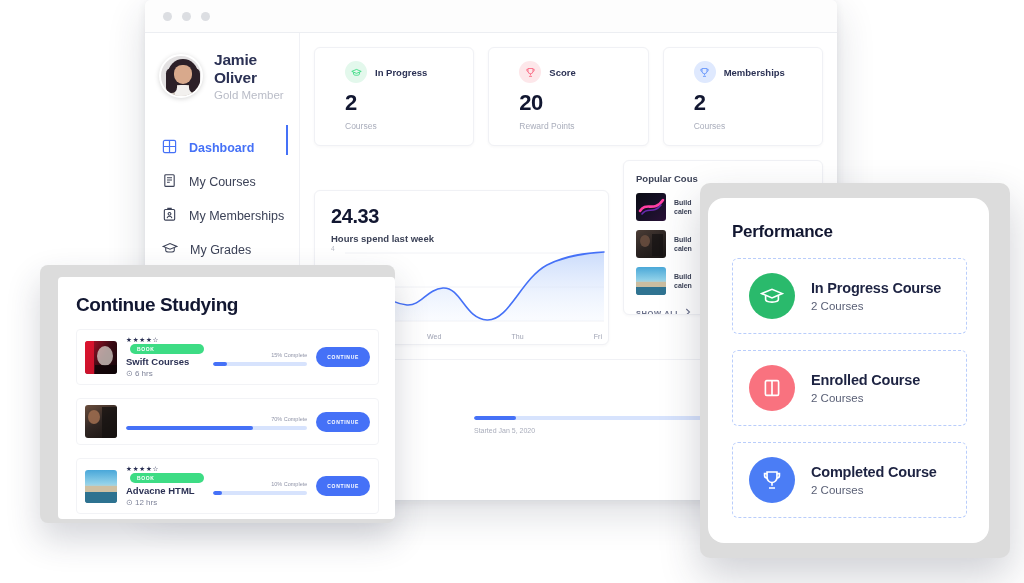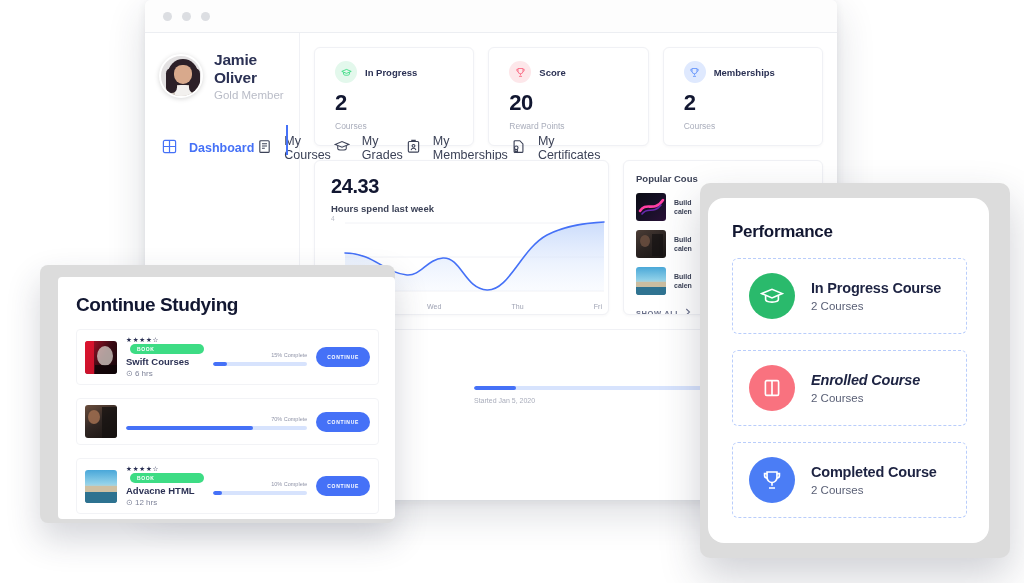--- a/index.html
+++ b/index.html
@@ -42,45 +42,45 @@
     border-radius: 9px 9px 0 0; background: #cfc6bd; }
   .avatar .shirt { position: absolute; left: 14px; top: 29px; width: 16px; height: 16px;
     border-radius: 6px 6px 0 0; background: #f2f0ee; }
   .avatar .hair2 { position: absolute; left: 5px; top: 12px; width: 11px; height: 25px;
     border-radius: 6px; background: #2c2028; }
   .avatar .hair3 { position: absolute; left: 28px; top: 12px; width: 11px; height: 25px;
     border-radius: 6px; background: #2c2028; }
   .uname { font-size: 15.5px; font-weight: 700; color: #2b3154; letter-spacing: -0.2px; }
   .urole { font-size: 11.5px; color: #b9bcc7; margin-top: 2px; }
 
-  .navlist { display: flex; }
+  .navlist { display: flex; flex-direction: column; }
   .navitem { display: flex; align-items: center; gap: 12px; height: 34px; padding-left: 3px; cursor: pointer; }
   .navitem .nlabel { font-size: 12.5px; color: #3c4257; font-weight: 500; }
   .navitem.active .nlabel { color: #4571f7; font-weight: 600; }
   .navitem svg { flex: none; }
   .nav-accent { position: absolute; left: 141px; top: 92px; width: 2px; height: 30px; background: #4571f7; }
 
   
   .content { flex: 1; padding: 14px 14px 0 14px; }
 
   .stats { display: flex; gap: 14px; }
   .statcard {
     flex: 1; background: #fff; border: 1px solid #f0f1f5; border-radius: 6px;
-    padding: 13px 14px 14px 20px; box-shadow: 0 1px 3px rgba(40,45,70,0.04);
+    padding: 13px 14px 14px 30px; box-shadow: 0 1px 3px rgba(40,45,70,0.04);
   }
   .stathead { display: flex; align-items: center; gap: 8px; }
   .staticon { width: 22px; height: 22px; border-radius: 50%; display: flex; align-items: center; justify-content: center; flex: none; }
   .statlabel { font-size: 9.5px; font-weight: 700; color: #2b3154; }
   .statvalue { font-size: 22px; font-weight: 700; color: #121731; margin-top: 7px; letter-spacing: -0.5px; }
   .statsub { font-size: 8.5px; color: #a9adbb; margin-top: 5px; }
 
   .lower { display: flex; gap: 14px; margin-top: 14px; }
   .chartcard {
     width: 295px; background: #fff; border: 1px solid #f0f1f5; border-radius: 6px;
-    padding: 14px 0 0 0; box-shadow: 0 1px 3px rgba(40,45,70,0.04); height: 155px; position: relative; overflow: hidden;
+    padding: 14px 0 0 0; box-shadow: 0 1px 3px rgba(40,45,70,0.04); height: 155px; position: relative; overflow: hidden; margin-top: 30px;
   }
   .charttitle { font-size: 20px; font-weight: 700; color: #121731; letter-spacing: -0.4px; padding-left: 16px; }
   .chartsub { font-size: 9.5px; font-weight: 600; color: #3c4257; margin-top: 5px; padding-left: 16px; }
   .chartwrap { position: absolute; left: 0; right: 0; top: 52px; bottom: 0; }
   .ytick { position: absolute; left: 16px; top: 2px; font-size: 6.5px; color: #b9bcc7; }
   .xaxis { position: absolute; left: 30px; right: 6px; bottom: 4px; display: flex; justify-content: space-between; }
   .xaxis span { font-size: 7px; color: #9ea2b3; }
 
   .popcard {
     flex: 1; background: #fff; border: 1px solid #f0f1f5; border-radius: 6px;
@@ -203,37 +203,37 @@
             <span>
               <svg width="15" height="15" viewBox="0 0 16 16" fill="none" stroke="#3c4257" stroke-width="1.2">
                 <rect x="3" y="1.8" width="10" height="12.4" rx="1"></rect>
                   <path d="M5.3 5h5.4M5.3 7.4h5.4M5.3 9.8h3"></path>
               </svg>
             </span>
             <span class="nlabel">My Courses</span>
           </div>
           <div class="navitem">
             <span>
-              <svg width="16" height="16" viewBox="0 0 18 16" fill="none" stroke="#3c4257" stroke-width="1.2">
-                <path d="M1.3 6.2L9 3l7.7 3.2L9 9.4 1.3 6.2z"></path>
-                  <path d="M4.2 7.6v3.1c0 1 2.1 1.9 4.8 1.9s4.8-.9 4.8-1.9V7.6"></path>
-              </svg>
-            </span>
-            <span class="nlabel">My Grades</span>
-          </div>
-          <div class="navitem">
-            <span>
               <svg width="15" height="15" viewBox="0 0 16 16" fill="none" stroke="#3c4257" stroke-width="1.2">
                 <rect x="2.5" y="2.6" width="11" height="11.4" rx="1.2"></rect>
                   <path d="M6.2 2.6V1.4h3.6v1.2"></path>
                 <circle cx="8" cy="7.3" r="1.5"></circle>
                   <path d="M5.4 11.8c.4-1.3 1.4-2 2.6-2s2.2.7 2.6 2"></path>
               </svg>
             </span>
             <span class="nlabel">My Memberships</span>
+          </div>
+          <div class="navitem">
+            <span>
+              <svg width="16" height="16" viewBox="0 0 18 16" fill="none" stroke="#3c4257" stroke-width="1.2">
+                <path d="M1.3 6.2L9 3l7.7 3.2L9 9.4 1.3 6.2z"></path>
+                  <path d="M4.2 7.6v3.1c0 1 2.1 1.9 4.8 1.9s4.8-.9 4.8-1.9V7.6"></path>
+              </svg>
+            </span>
+            <span class="nlabel">My Grades</span>
           </div>
           <div class="navitem">
             <span>
               <svg width="15" height="15" viewBox="0 0 16 16" fill="none" stroke="#3c4257" stroke-width="1.2">
                 <path d="M9.4 1.8H4.3a1 1 0 00-1 1v10.4a1 1 0 001 1h7.4a1 1 0 001-1V5.2L9.4 1.8z"></path>
                 <circle cx="5.6" cy="9.4" r="1.9"></circle>
                   <path d="M4.3 11v3l1.3-.9 1.3.9v-3"></path>
               </svg>
             </span>
             <span class="nlabel">My Certificates</span>
@@ -478,21 +478,21 @@
     </div>
 
     <div class="perf-item">
       <span class="perf-icon" style="background:#f9727f">
         <svg width="22" height="22" viewBox="0 0 16 16" fill="none" stroke="#ffffff" stroke-width="1.2">
           <rect x="3.2" y="2.6" width="9.6" height="10.8" rx="1"></rect>
             <path d="M8 2.6v10.8"></path>
         </svg>
       </span>
       <span>
-        <span class="perf-name" style="display: block; font-style: italic;">Enrolled Course</span>
+        <span class="perf-name" style="display: block;">Enrolled Course</span>
         <span class="perf-sub" style="display: block;">2 Courses</span>
       </span>
     </div>
 
     <div class="perf-item">
       <span class="perf-icon" style="background:#4b7df5">
         <svg width="22" height="22" viewBox="0 0 16 16" fill="none" stroke="#ffffff" stroke-width="1.2">
           <path d="M4.4 2.2h7.2v4a3.6 3.6 0 11-7.2 0v-4z"></path>
           <path d="M4.4 3.4H2.6v1.4c0 1 .8 1.8 1.8 1.8M11.6 3.4h1.8v1.4c0 1-.8 1.8-1.8 1.8"></path>
           <path d="M8 9.8v2.4M5.8 13.8h4.4"></path>

